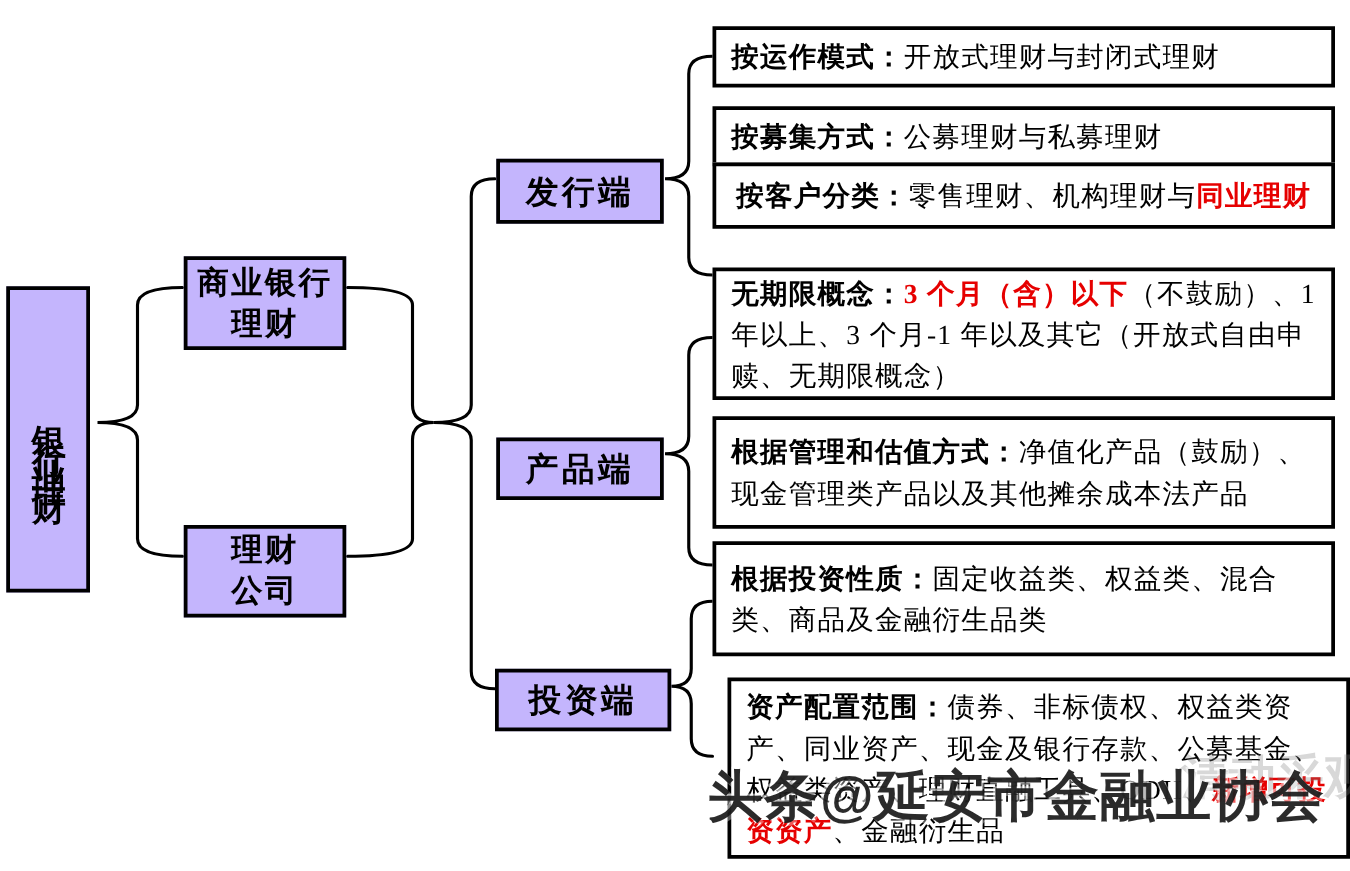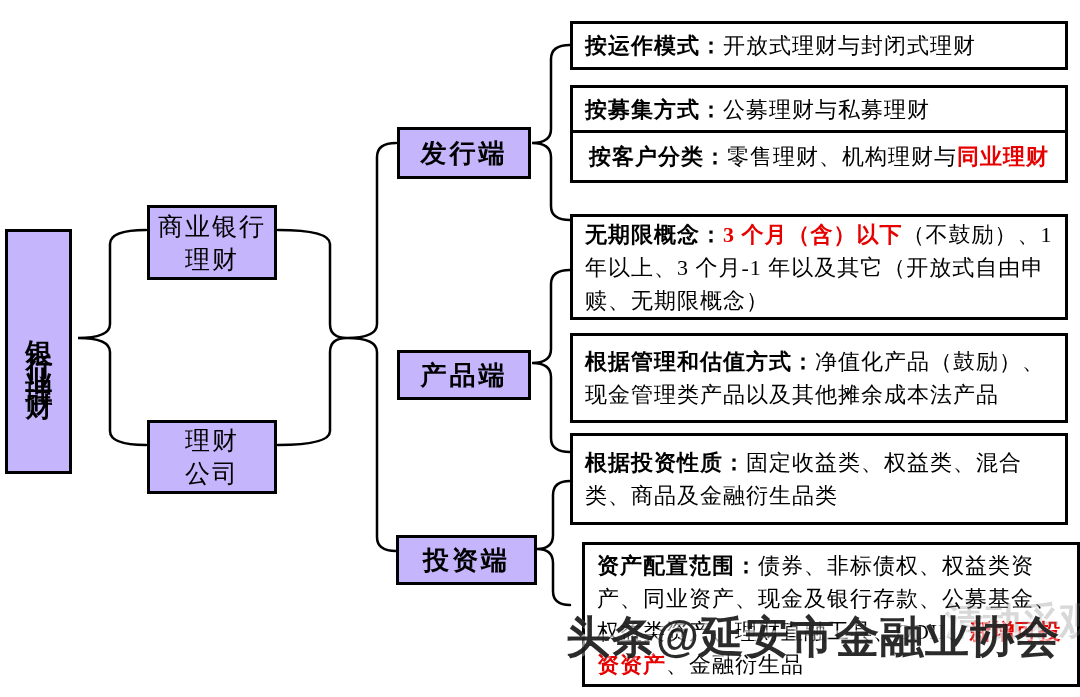--- a/index.html
+++ b/index.html
@@ -8,21 +8,21 @@
     font-family:"Liberation Serif","DejaVu Serif",serif;color:#000;overflow:hidden;
   }
   .box{
     position:absolute;border:3px solid #000;background:#c4b5fd;box-sizing:border-box;
     display:flex;align-items:center;justify-content:center;text-align:center;margin-top:12px;
   }
   .vtext{
     writing-mode:vertical-rl;text-orientation:upright;
     font-weight:bold;font-size:27px;letter-spacing:13px;line-height:1;
   }
-  .l2{font-weight:normal;font-size:25px;line-height:33px;white-space:pre-line;letter-spacing:2px;}
+  .l2{font-weight:bold;font-size:25px;line-height:33px;white-space:pre-line;letter-spacing:2px;}
   .l3{font-weight:bold;font-size:26px;letter-spacing:3px;}
   .rbox{
     position:absolute;left:570px;width:498px;border:3px solid #000;background:#fff;
     box-sizing:border-box;display:flex;align-items:center;
     padding:17px 12px;font-size:22px;line-height:33px;letter-spacing:1px;text-align:left;
   }
   .rbox .lbl{font-weight:bold;}
   .red{color:#e60000;font-weight:bold;}
   #braces{position:absolute;left:0;top:0;pointer-events:none;}
   #braces path{fill:none;stroke:#000;stroke-width:2.5;stroke-linecap:round;}

